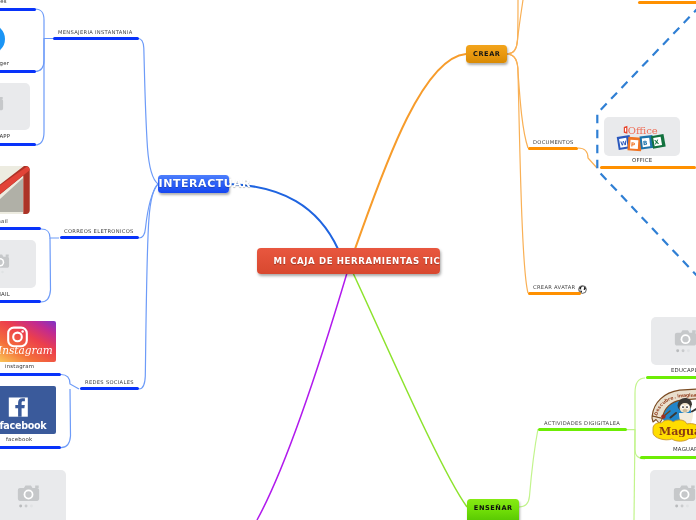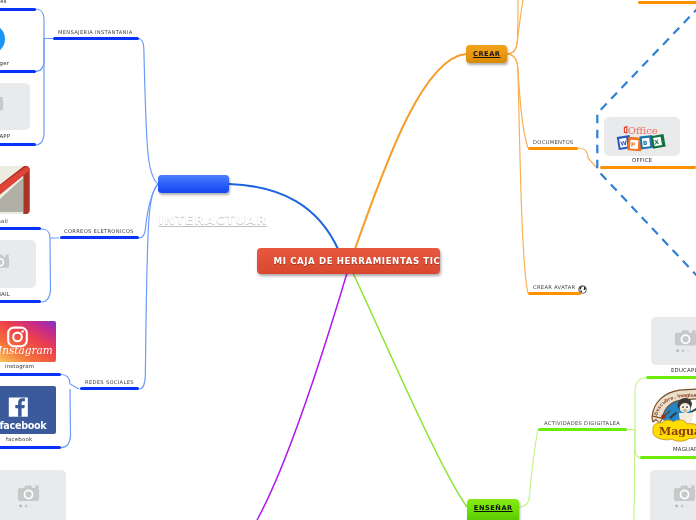--- a/index.html
+++ b/index.html
@@ -14,23 +14,23 @@
   box-shadow:1px 2px 3px rgba(0,0,0,0.35);
   padding-left:16px;
 }
 .central .lbl{
   color:#fff;font-family:"DejaVu Sans",sans-serif;font-weight:bold;font-size:8.6px;
   letter-spacing:0.6px;text-align:center;line-height:26px;white-space:nowrap;
   text-indent:0.6px;text-shadow:0px 1px 1px rgba(0,0,0,0.3);
 }
 
 .pill{border-radius:3.5px;box-shadow:1px 2px 2.5px rgba(0,0,0,0.32);}
-.pill .lbl{font-family:"DejaVu Sans",sans-serif;font-weight:bold;text-align:center;white-space:nowrap;text-decoration:underline;}
+.pill .lbl{font-family:"DejaVu Sans",sans-serif;font-weight:bold;text-align:center;white-space:nowrap;}
 .pill.blue{background:linear-gradient(180deg,#4d7ffc 0%,#2f63f8 45%,#1546f0 100%);}
-.pill.blue .lbl{color:#fff;font-size:13px;letter-spacing:0.55px;text-indent:0.55px;text-shadow:0px 1px 1px rgba(0,0,0,0.25);margin-top:36px;}
+.pill.blue .lbl{color:#fff;font-size:11px;letter-spacing:0.55px;text-indent:0.55px;text-shadow:0px 1px 1px rgba(0,0,0,0.25);}
 .pill.orange{background:linear-gradient(180deg,#f2a41c 0%,#eb9a11 45%,#d98b04 100%);}
 .pill.orange .lbl{color:#141414;font-size:6.6px;letter-spacing:0.55px;text-indent:0.55px;}
 .pill.green{background:linear-gradient(180deg,#86ea13 0%,#6fdd07 45%,#50c000 100%);}
 .pill.green .lbl{color:#0f0f0f;font-size:6.6px;letter-spacing:0.55px;text-indent:0.55px;}
 
 .sub{position:absolute;white-space:nowrap;}
 .sub .txt{position:absolute;bottom:5px;font-family:"DejaVu Sans",sans-serif;font-size:5.2px;color:#3d3d3d;letter-spacing:0.3px;white-space:nowrap;}
 .sub .ul{position:absolute;bottom:0;height:3px;border-radius:1.5px;}
 
 .leaf{position:absolute;}

